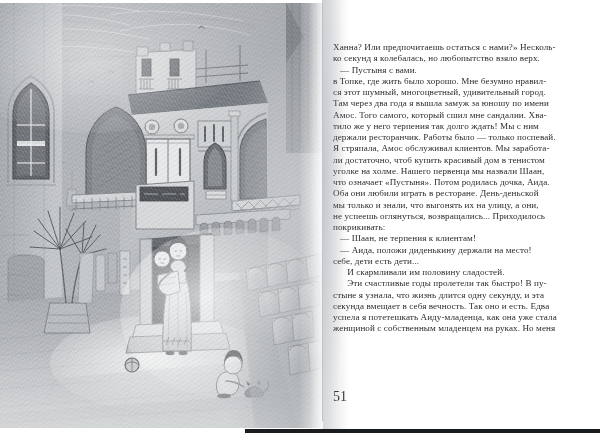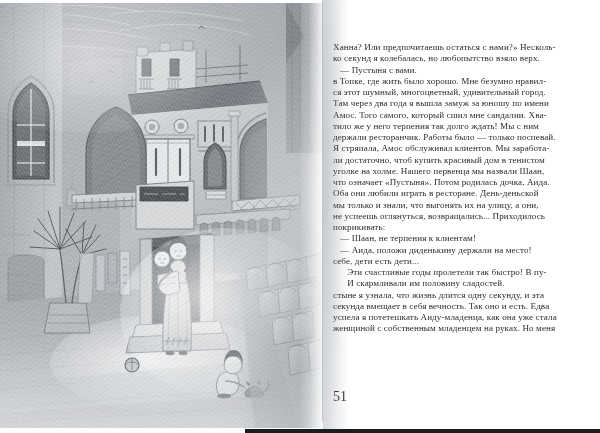--- a/index.html
+++ b/index.html
@@ -675,22 +675,22 @@
       <div class="ln">ли достаточно, чтоб купить красивый дом в тенистом</div>
       <div class="ln">уголке на холме. Нашего первенца мы назвали Шаан,</div>
       <div class="ln">что означает «Пустыня». Потом родилась дочка, Аида.</div>
       <div class="ln">Оба они любили играть в ресторане. День-деньской</div>
       <div class="ln">мы только и знали, что выгонять их на улицу, а они,</div>
       <div class="ln">не успеешь оглянуться, возвращались... Приходилось</div>
       <div class="ln">покрикивать:</div>
       <div class="ln">   — Шаан, не терпения к клиентам!</div>
       <div class="ln">   — Аида, положи диденькину держали на место!</div>
       <div class="ln">себе, дети есть дети...</div>
+      <div class="ln">      И скармливали им половину сладостей.</div>
       <div class="ln">      Эти счастливые годы пролетели так быстро! В пу-</div>
-      <div class="ln">      И скармливали им половину сладостей.</div>
       <div class="ln">стыне я узнала, что жизнь длится одну секунду, и эта</div>
       <div class="ln">секунда вмещает в себя вечность. Так оно и есть. Едва</div>
       <div class="ln">успела я потетешкать Аиду-младенца, как она уже стала</div>
       <div class="ln">женщиной с собственным младенцем на руках. Но меня</div>
       <div class="folio">51</div>
     </div>
   </div>
 
   <div class="bottom-dark-left"></div>
   <div class="bottom-dark"></div>

